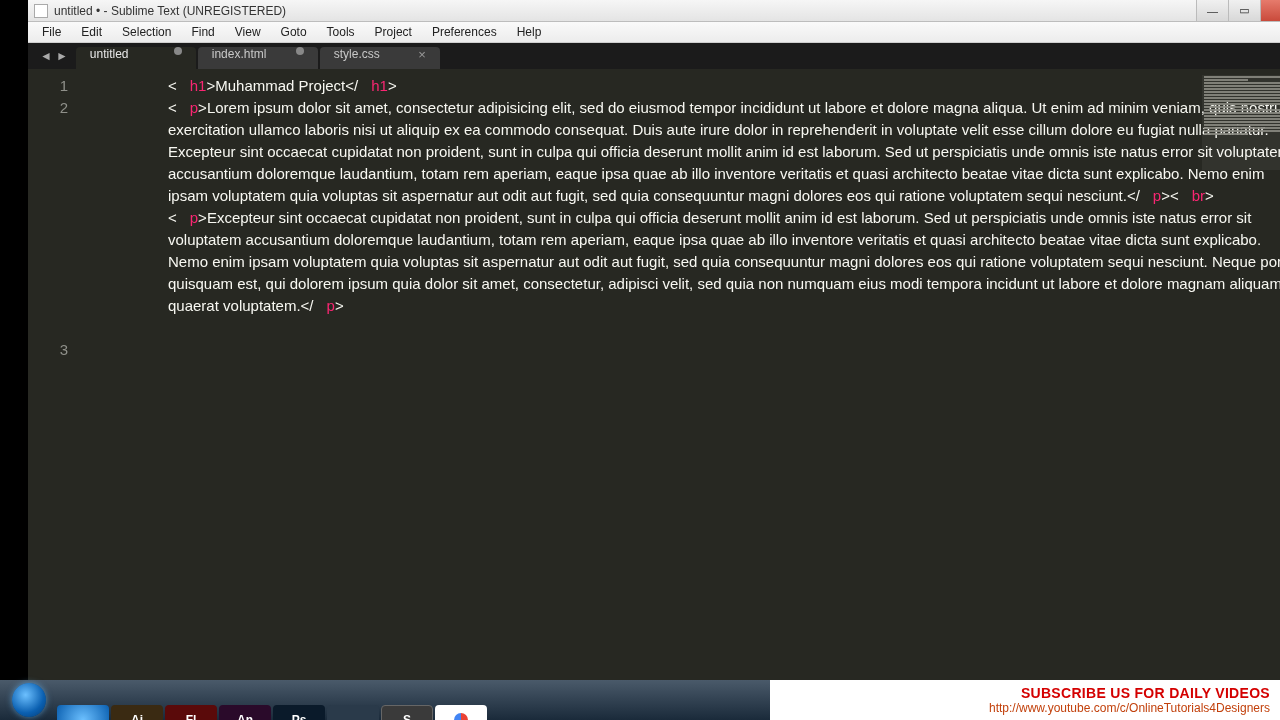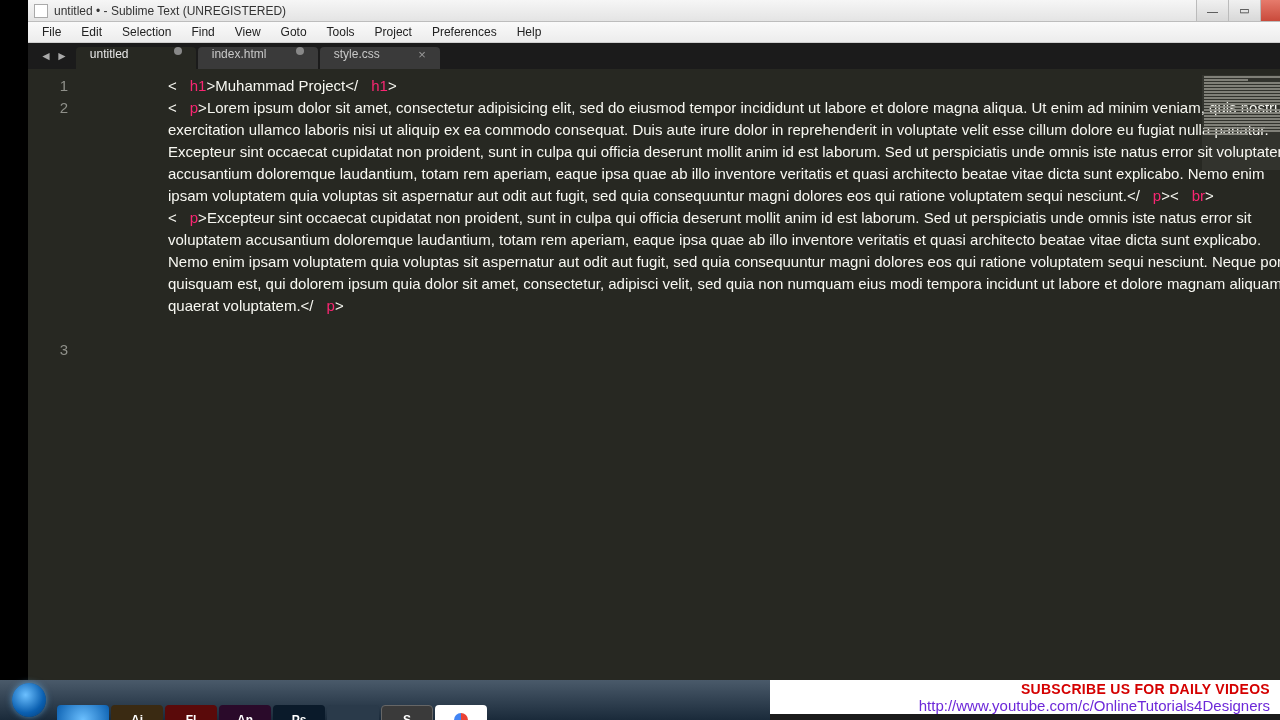--- a/index.html
+++ b/index.html
@@ -61,23 +61,23 @@
 .ie { background:radial-gradient(circle,#6cc0ff,#0a5fb0); }
 .ai { background:#3a2a12; color:#ff9a00; }
 .fl { background:#5a0a0a; color:#fff; }
 .an { background:#2a0a2a; color:#d060ff; }
 .ps { background:#0a1a2a; color:#7fc8ff; }
 .fx { background:#2a3a4a; }
 .st { background:#3a3a3a; color:#ff9a00; border:1px solid #666; }
 .ch { background:#fff; }
 .ch::after { content:""; width:14px; height:14px; border-radius:50%; background:conic-gradient(#ea4335 0 90deg,#fbbc05 90deg 180deg,#34a853 180deg 270deg,#4285f4 270deg 360deg); display:block; }
 
-.subscribe { width:510px; height:34px; background:#fff; display:flex; flex-direction:column; align-items:flex-end; justify-content:center; padding-right:10px; }
+.subscribe { width:510px; height:40px; background:#fff; display:flex; flex-direction:column; align-items:flex-end; justify-content:center; padding-right:10px; }
 .subscribe .l1 { color:#d40000; font-weight:bold; font-size:14px; letter-spacing:0.3px; }
-.subscribe .l2 { color:#6d28d9; font-size:15px;padding-left:16px; }
+.subscribe .l2 { color:#c2410c; font-size:12px;padding-left:16px; }
 
 .root { position:relative; width:1280px; height:720px; }
 </style>
 </head>
 <body>
 
 <div class="root">
 <div class="window">
 
   <div class="titlebar">

